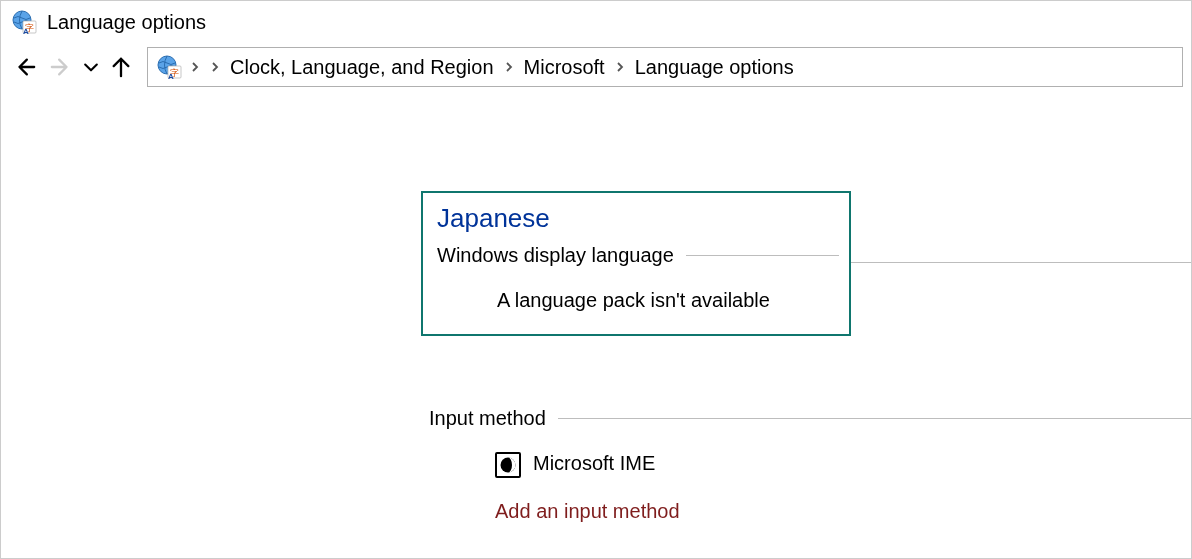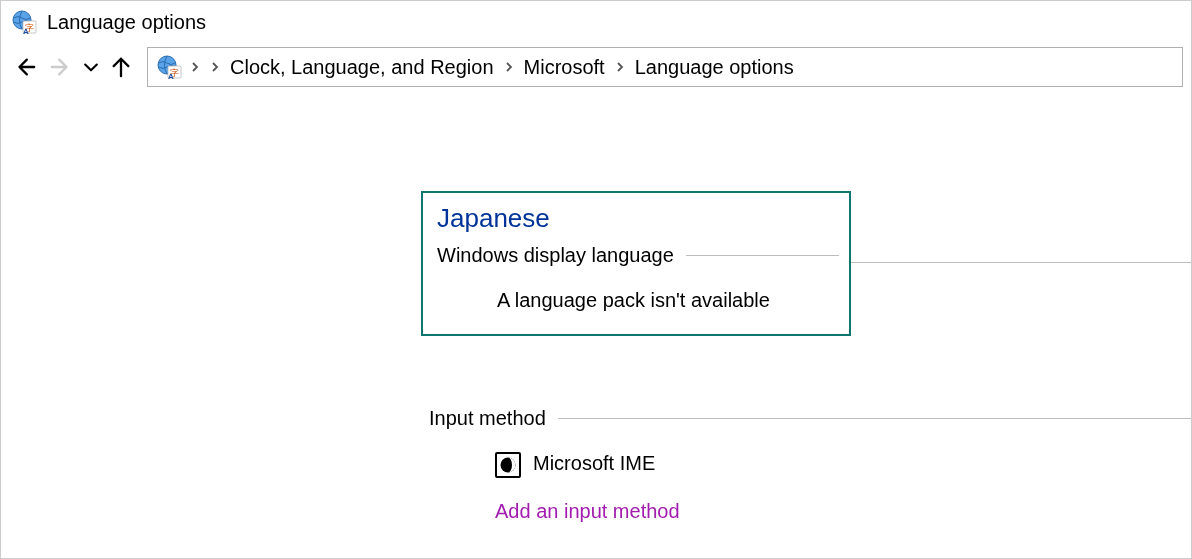--- a/index.html
+++ b/index.html
@@ -149,21 +149,21 @@
     border: 2px solid #000;
     border-radius: 2px;
     display: flex;
     align-items: center;
     justify-content: center;
     background: #fff;
   }
   .ime-icon svg { width: 18px; height: 18px; }
 
   .add-link {
-    color: #a21caf;
+    color: #7f1d1d;
     font-size: 20px;
     margin: 22px 0 0 60px;
     display: inline-block;
     cursor: pointer;
   }
 </style>
 </head>
 <body>
 
 <div class="titlebar">

